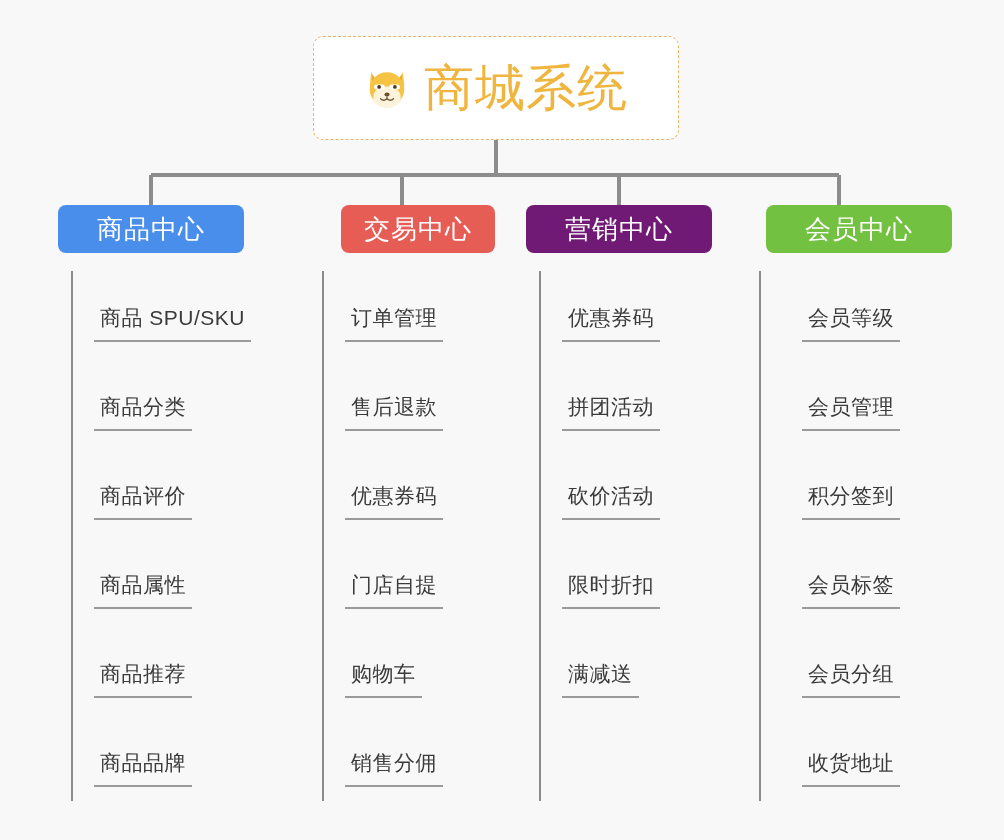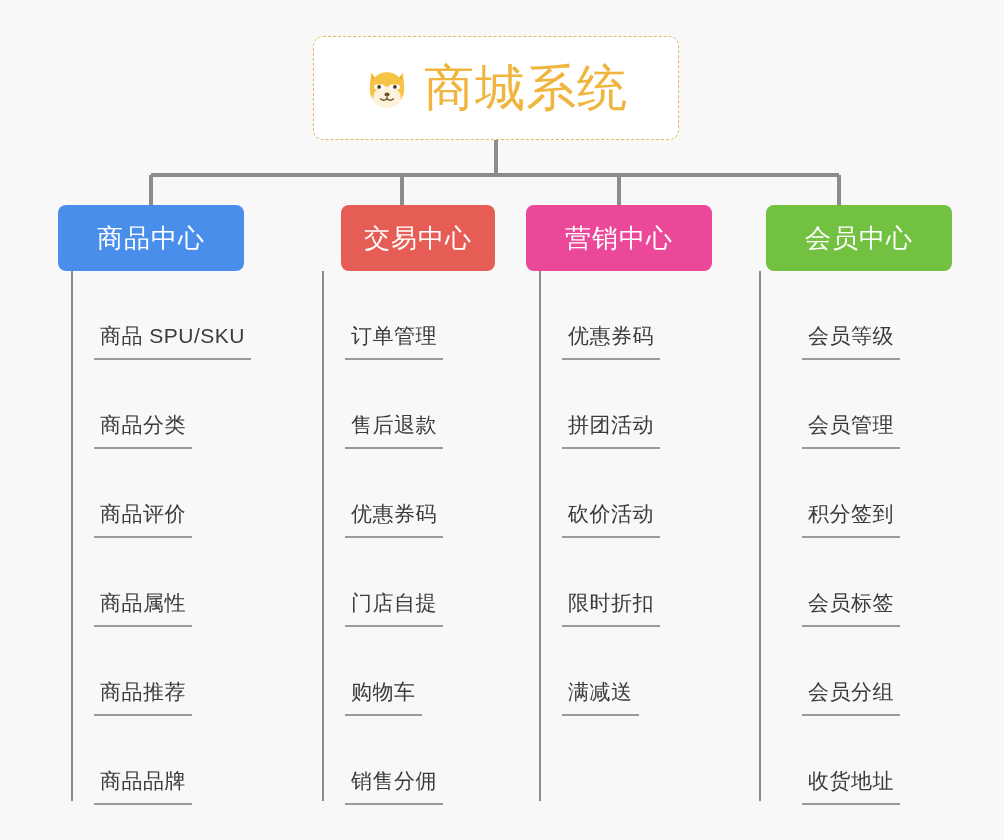--- a/index.html
+++ b/index.html
@@ -60,21 +60,21 @@
     pointer-events: none;
   }
 
   
   .branch {
     position: absolute;
     top: 205px;
   }
 
   .branch-header {
-    height: 66px;
+    height: 48px;
     border-radius: 8px;
     display: flex;
     align-items: center;
     justify-content: center;
     color: #ffffff;
     font-size: 26px;
     letter-spacing: 1px;
     white-space: nowrap;
   }
 
@@ -186,21 +186,21 @@
           </div>
           <div class="leaf">
             <span class="leaf-label">购物车</span>
           </div>
           <div class="leaf">
             <span class="leaf-label">销售分佣</span>
           </div>
         </div>
       </div>
       <div class="branch" style="left: 526px; width: 186px;">
-        <div class="branch-header" style="background: #ec4899;">
+        <div class="branch-header" style="background: #701a75;">
           <span>营销中心</span>
         </div>
         <div class="leaf-list">
           <div class="leaf">
             <span class="leaf-label">优惠券码</span>
           </div>
           <div class="leaf">
             <span class="leaf-label">拼团活动</span>
           </div>
           <div class="leaf">

